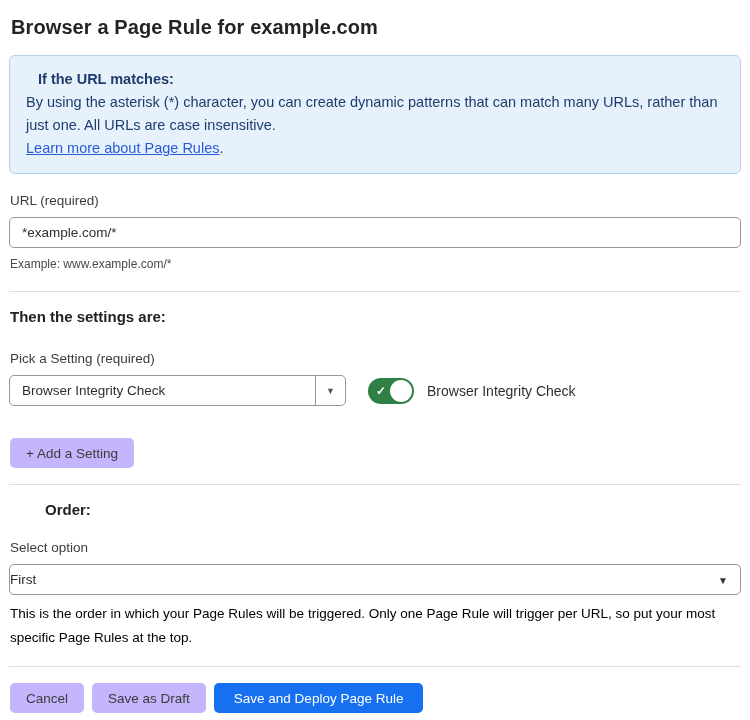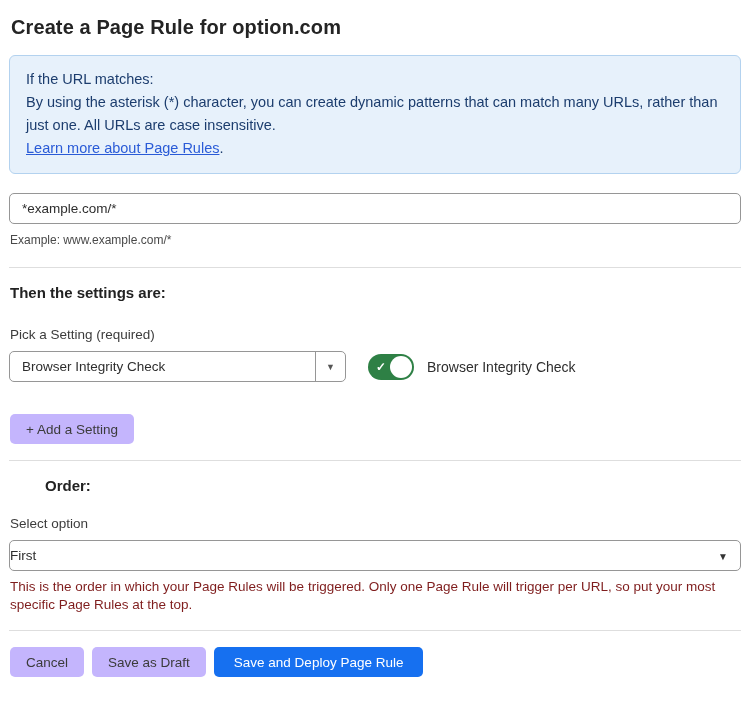--- a/index.html
+++ b/index.html
@@ -20,21 +20,21 @@
   .info-box {
     background: #e7f1fb;
     border: 1px solid #b3d2ef;
     border-radius: 6px;
     padding: 12px 16px 13px 16px;
     color: #1c3d6e;
     font-size: 14.5px;
     line-height: 23px;
     margin-bottom: 19px;
   }
-  .info-heading { font-weight: 400; }
+  .info-heading { font-weight: 700; margin-left: 12px; }
   .info-link {
     color: #2a5bd7;
     text-decoration: underline;
     cursor: pointer;
   }
   
   .field-label {
     font-size: 13.5px;
     color: #3c3c3c;
     margin: 0 0 9px 1px;
@@ -180,50 +180,51 @@
   .select-arrow {
     position: absolute;
     right: 12px;
     top: 50%;
     transform: translateY(-50%);
     font-size: 10px;
     color: #333;
   }
   .order-helper {
     font-size: 13.5px;
-    color: #7f1d1d;
-    line-height: 18px;
+    color: #000000;
+    line-height: 24px;
     margin: 7px 0 0 1px;
     max-width: 730px;
   }
   .actions-row {
     display: flex;
     align-items: center;
     gap: 8px;
     margin: 15px 0 0 1px;
   }
   .url-section { margin-bottom: 0; }
   .divider-1 { margin: 17px 0 18px 0; }
   .divider-2 { margin: 15px 0 19px 0; }
   .divider-3 { margin: 20px 0 0 0; }
 </style>
 </head>
 <body>
 
 
 
-<h1 class="page-title">Create a Page Rule for option.com</h1>
+<h1 class="page-title">Browser a Page Rule for example.com</h1>
 
 <div class="info-box">
   <div class="info-heading">If the URL matches:</div>
   <div class="info-body">By using the asterisk (*) character, you can create dynamic patterns that can match many URLs, rather than just one. All URLs are case insensitive.</div>
   <div><span class="info-link">Learn more about Page Rules</span><span>.</span></div>
 </div>
 
 <div class="url-section">
+  <div class="field-label">URL (required)</div>
   <input class="text-input" type="text" value="*example.com/*" style="">
   <div class="helper-text">Example: www.example.com/*</div>
 </div>
 
 <hr class="divider divider-1">
 
 <div class="section-heading settings-heading">Then the settings are:</div>
 
 <div class="field-label">Pick a Setting (required)</div>
 

